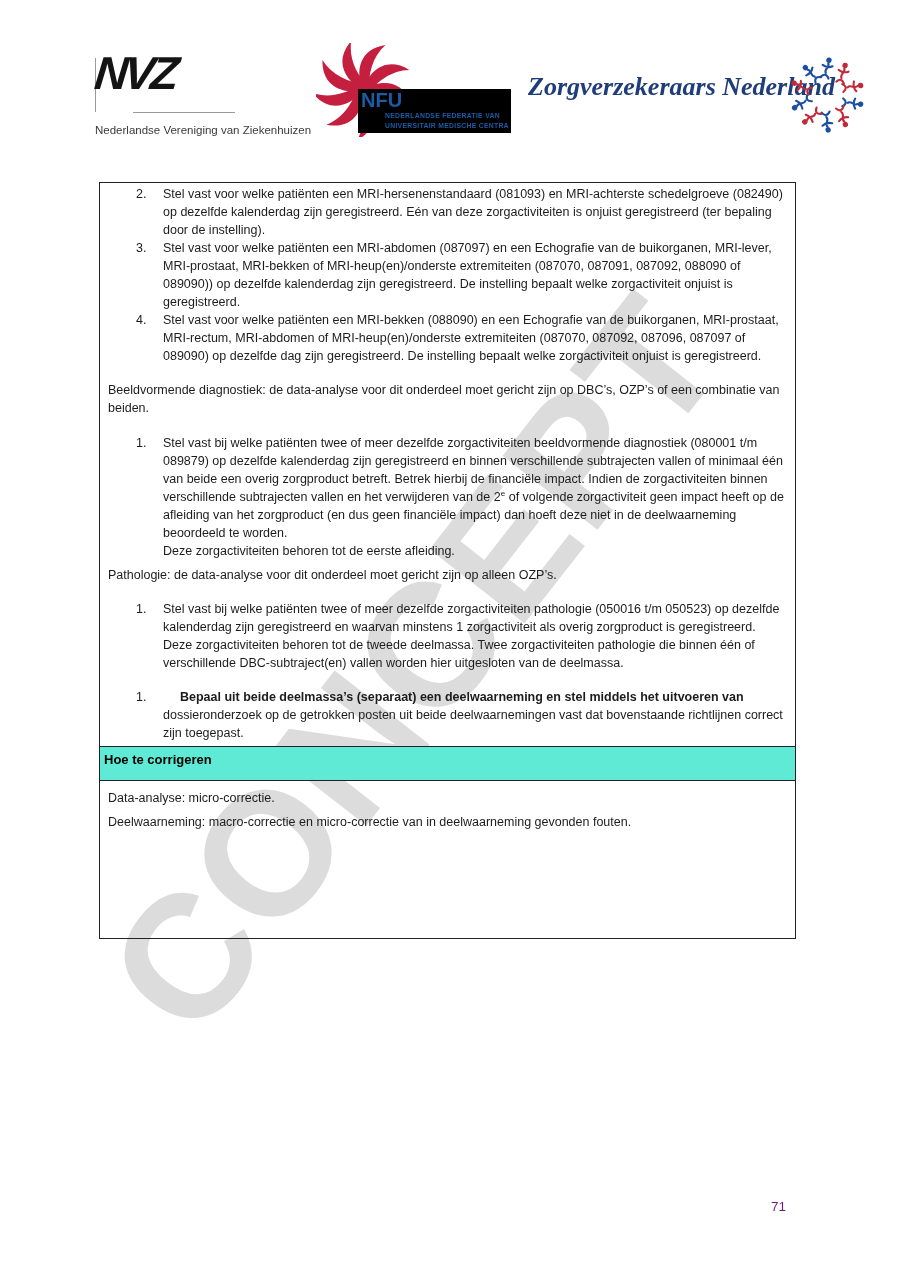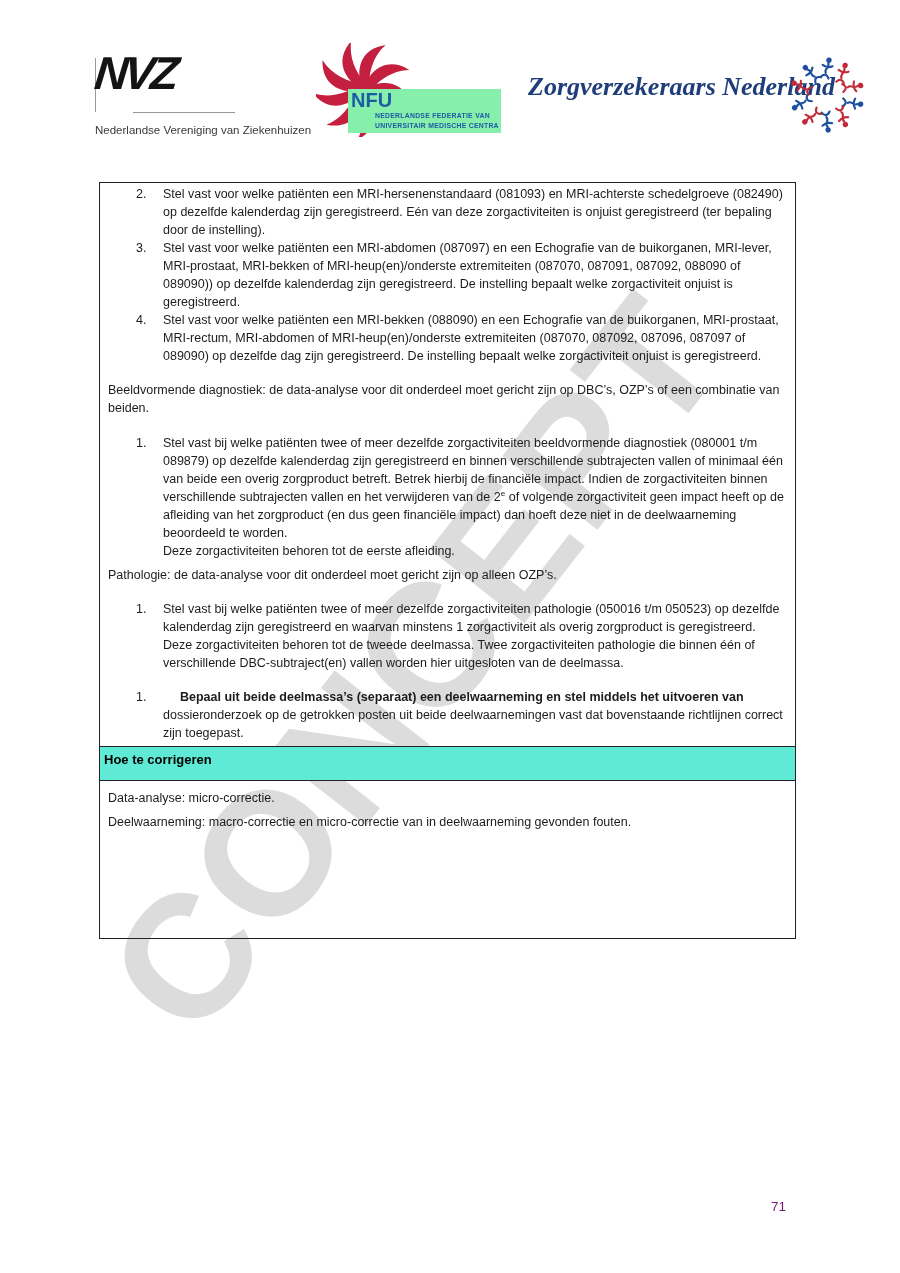--- a/index.html
+++ b/index.html
@@ -20,21 +20,21 @@
   .logo-nvz{position:absolute;left:95px;top:50px;width:230px;}
   .nvz-mark{
     font-size:46px;font-weight:bold;font-style:italic;letter-spacing:-4px;
     color:#141414;line-height:1;transform:skewX(-6deg);display:inline-block;
   }
   .nvz-frame-v{position:absolute;left:0px;top:8px;width:1px;height:54px;background:#9a9a9a;}
   .nvz-frame-h{position:absolute;left:38px;top:62px;width:102px;height:1px;background:#9a9a9a;}
   .nvz-tagline{margin-top:28px;font-size:11.5px;color:#3a3a3a;white-space:nowrap;}
   .logo-nfu{position:absolute;left:316px;top:43px;width:205px;height:100px;}
   .nfu-pinwheel{position:absolute;left:0;top:0;}
-  .nfu-text{position:absolute;left:32px;top:46px;background:#86efac;padding:0 2px 2px 3px;}
+  .nfu-text{position:absolute;left:42px;top:46px;background:#000000;padding:0 2px 2px 3px;}
   .nfu-word{font-size:20px;font-weight:bold;color:#1d5ba4;line-height:1.1;}
   .nfu-sub{margin-left:24px;font-size:6.8px;font-weight:bold;color:#1d5ba4;
            letter-spacing:0.3px;line-height:1.45;white-space:nowrap;}
   .logo-zn{position:absolute;left:528px;top:50px;width:345px;height:90px;}
   .zn-wordmark{
     position:absolute;left:0;top:22px;
     font-family:"Liberation Serif","DejaVu Serif",serif;
     font-style:italic;font-weight:bold;font-size:26px;color:#1f3d7a;white-space:nowrap;
   }
   .zn-emblem{position:absolute;left:258px;top:0;}

